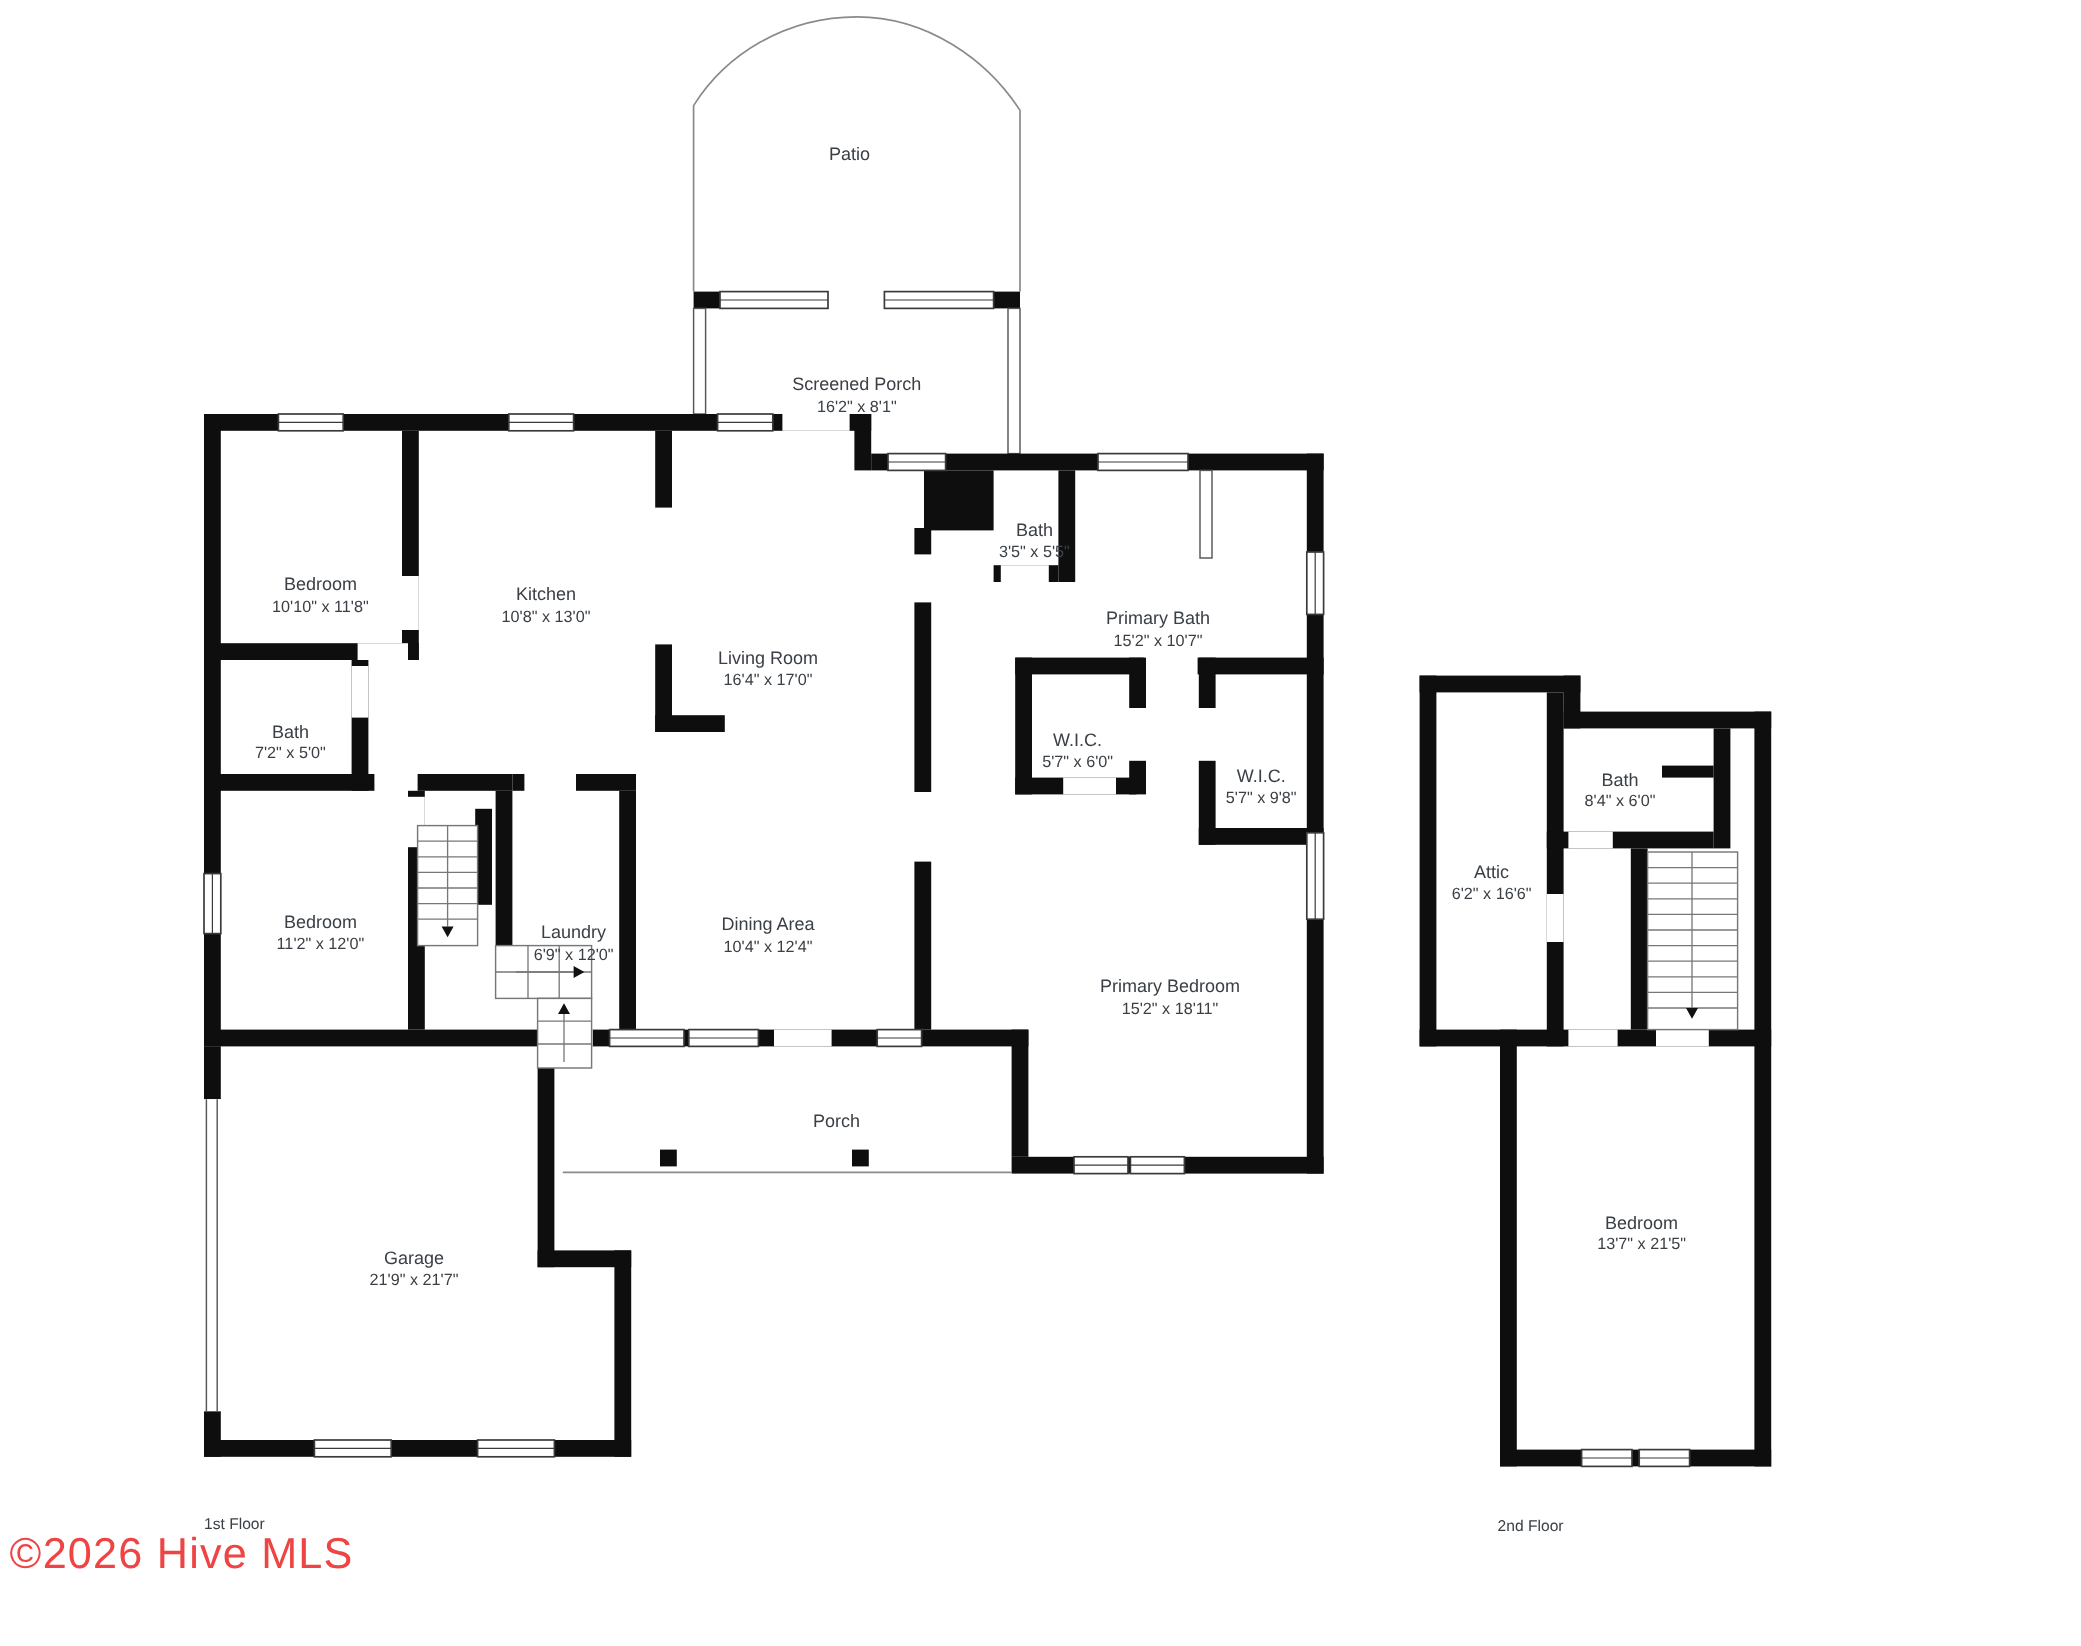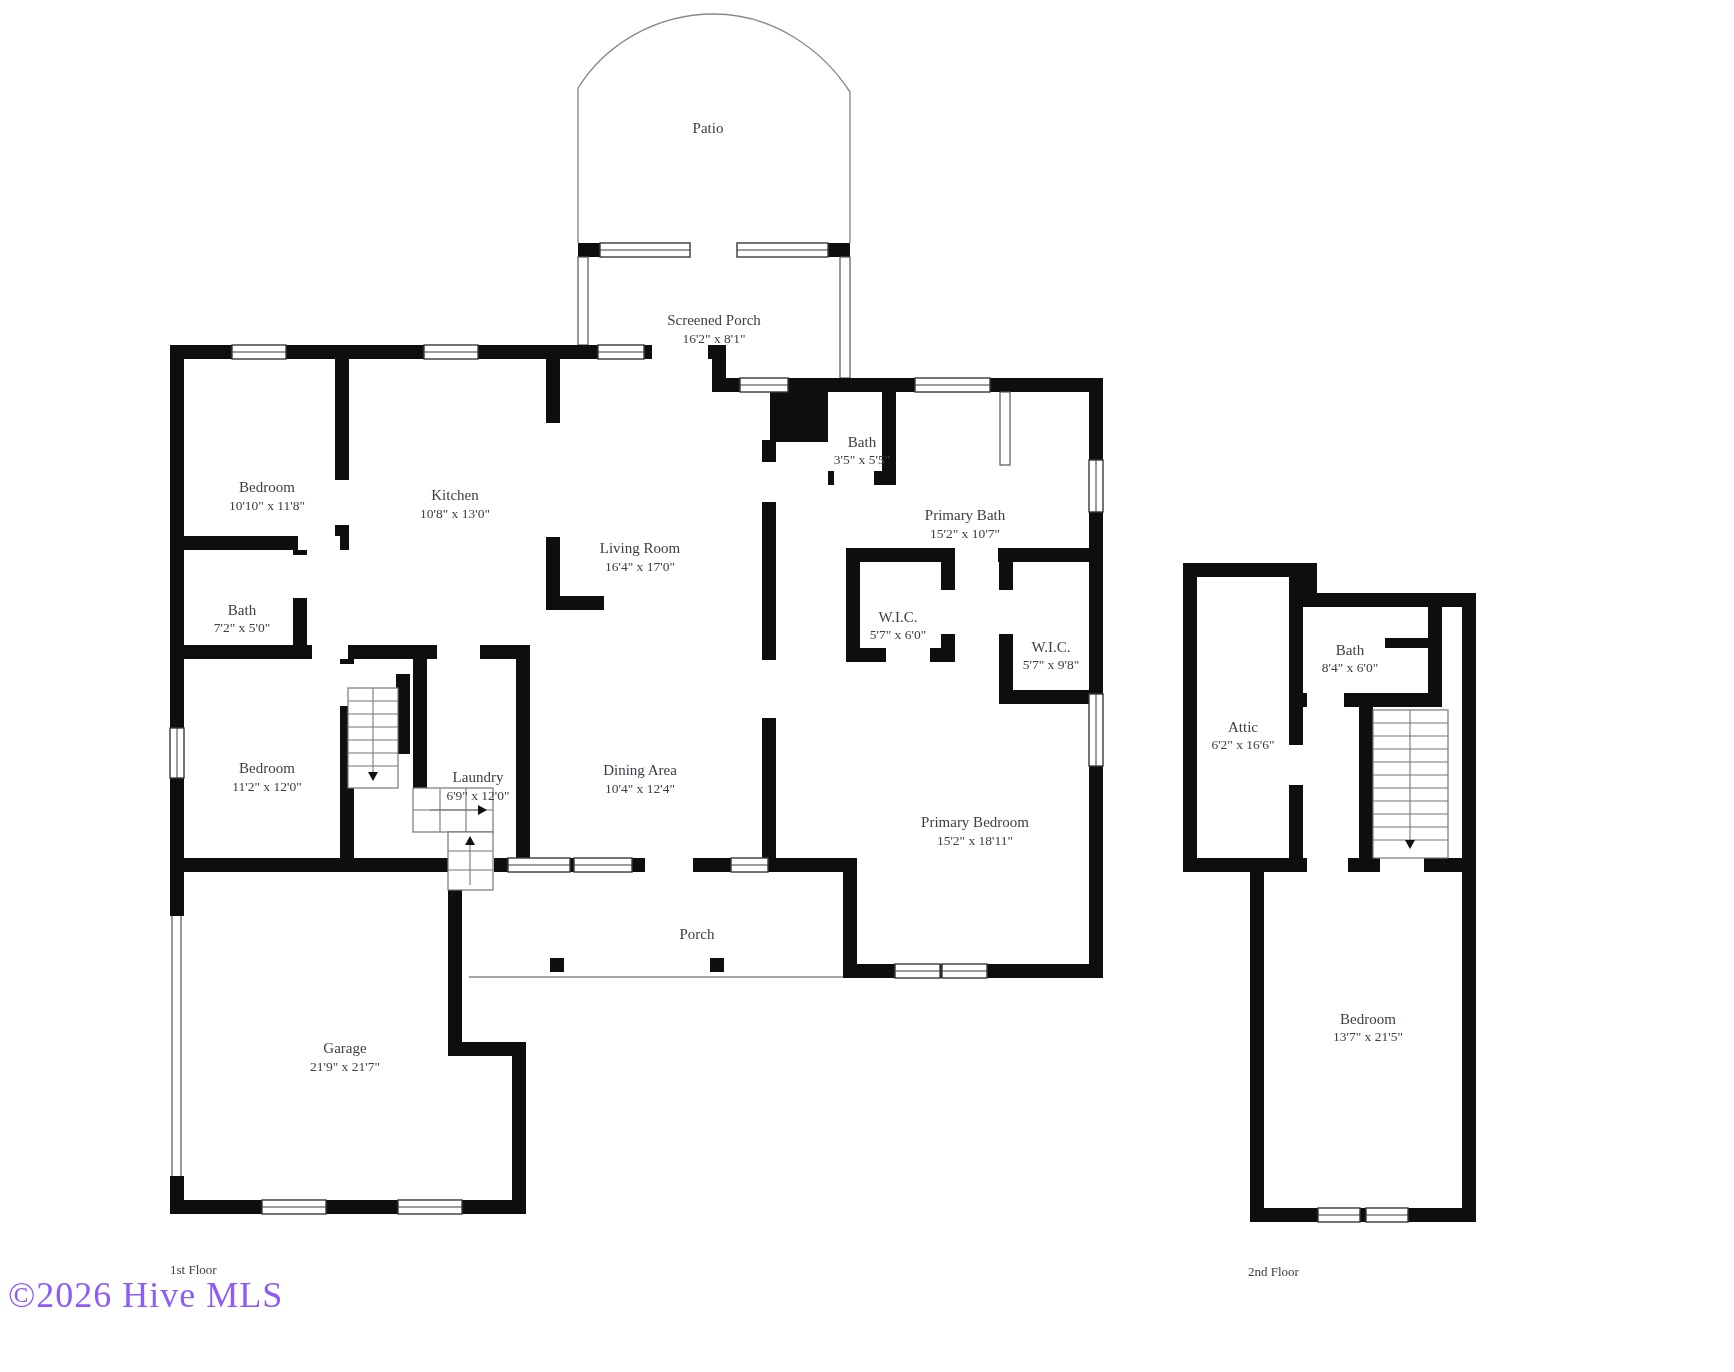--- a/index.html
+++ b/index.html
@@ -1,31 +1,31 @@
 <!DOCTYPE html>
 <html><head>
 <meta charset="utf-8">
 <style>
   html,body{margin:0;padding:0;background:#ffffff;}
   #canvas{position:relative;width:1734px;height:1372px;background:#ffffff;overflow:hidden;
-          font-family:Liberation Serif, serif;}
+          font-family:Liberation Sans, sans-serif;}
   svg{position:absolute;left:0;top:0;}
   .wall{fill:#0e0e0e;}
   .win rect{fill:#ffffff;stroke:#3a3a3a;stroke-width:1.4;}
   .win line{stroke:#3a3a3a;stroke-width:1;}
   .gap{fill:#ffffff;}
   .thin{stroke:#8a8a8a;stroke-width:1.4;fill:none;}
   .thin2{stroke:#555;stroke-width:1.2;fill:none;}
   .stair rect{fill:#ffffff;stroke:#777;stroke-width:1.2;}
   .stair line{stroke:#777;stroke-width:1.1;}
   .stair path{fill:#111;}
   .rname{font-size:15px;fill:#3b4046;text-anchor:middle;}
   .rdim{font-size:13.5px;fill:#3b4046;text-anchor:middle;}
   .flabel{font-size:13px;fill:#3b4046;}
-  #watermark{position:absolute;left:8px;top:1274px;font-size:36px;color:#8b5cf6;
+  #watermark{position:absolute;left:8px;top:1274px;font-size:36px;color:#ef4444;
              letter-spacing:1px;}
 </style>
 </head>
 <body>
 
 <div id="canvas">
 
 <svg width="1734" height="1372" viewBox="0 0 1734 1372">
 
   <g>

